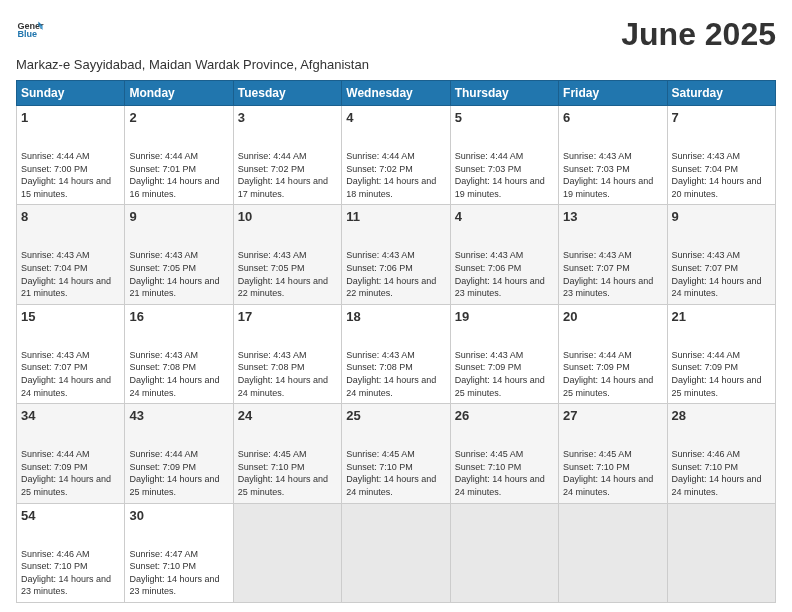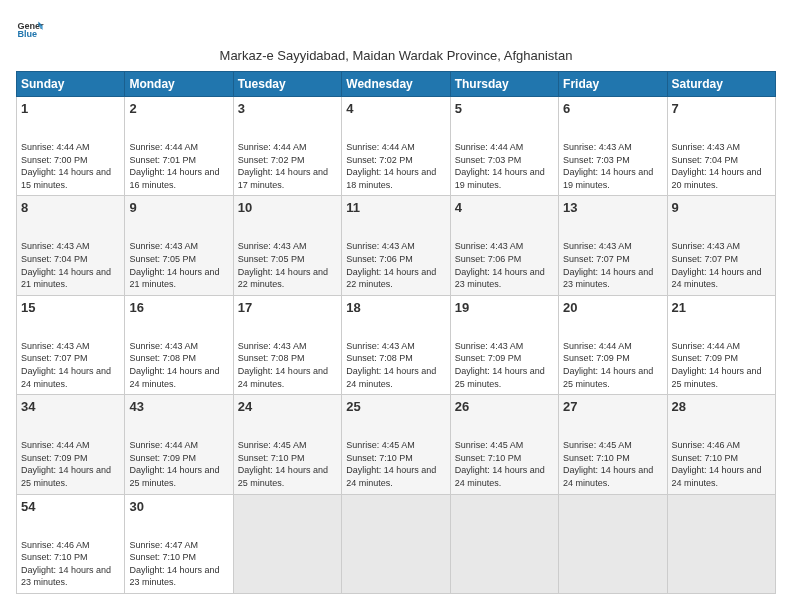--- a/index.html
+++ b/index.html
@@ -25,21 +25,20 @@
       width: 28px;
       height: 28px;
     }
     .month-title {
       font-size: 32px;
       font-weight: bold;
       color: #333;
       text-align: right;
     }
     .subtitle {
-      text-align: center;
       font-size: 13px;
       color: #333;
       margin-bottom: 8px;
       font-weight: 500;
     }
     table {
       width: 100%;
       border-collapse: collapse;
       font-size: 10px;
       border-radius: 12px;
@@ -86,20 +85,21 @@
 
 <div class="header-row">
   <div class="logo">
     <svg class="logo-icon" viewBox="0 0 40 40">
       <text x="2" y="18" font-size="13" font-weight="bold" fill="#333" font-family="Arial">General</text>
       <text x="2" y="30" font-size="13" font-weight="bold" fill="#2176ae" font-family="Arial">Blue</text>
       <polygon points="32,8 38,14 32,14" fill="#2176ae"></polygon>
       <polygon points="32,14 38,14 38,20" fill="#4a9fd4"></polygon>
     </svg>
   </div>
+  <div class="month-title">June 2025</div>
 </div>
 
 <div class="subtitle">Markaz-e Sayyidabad, Maidan Wardak Province, Afghanistan</div>
 
 <table>
   <thead>
     <tr>
     <th>Sunday</th>
         <th>Monday</th>
         <th>Tuesday</th>

